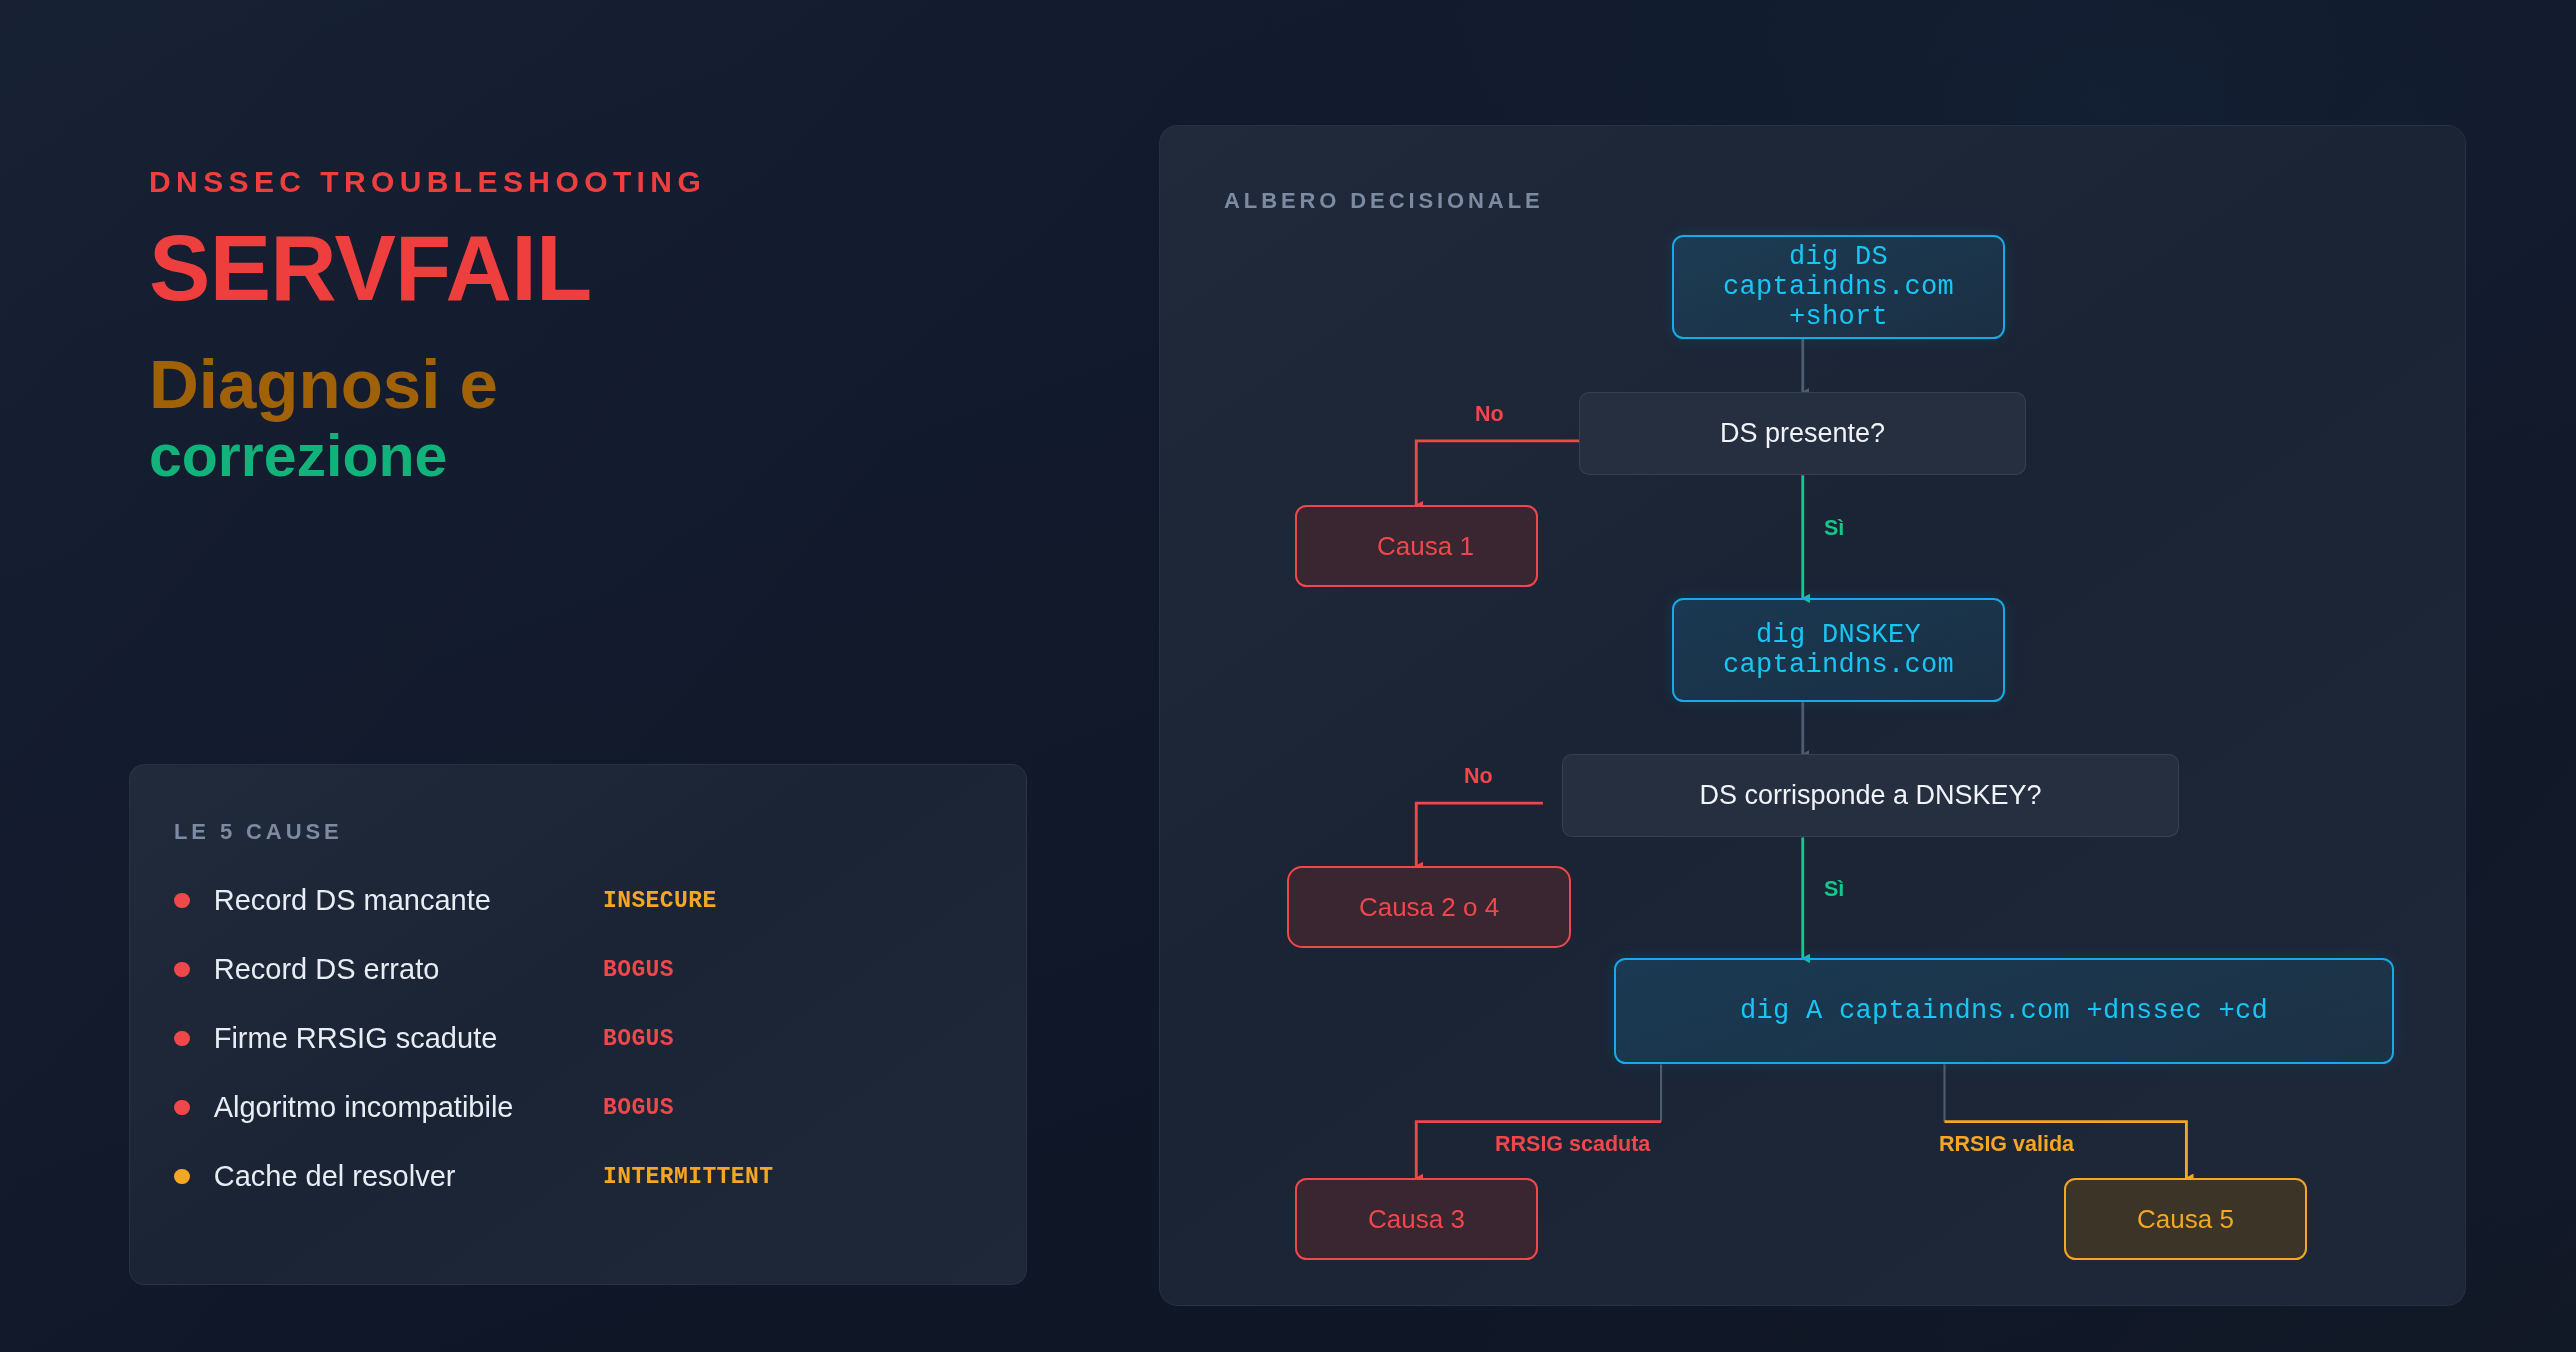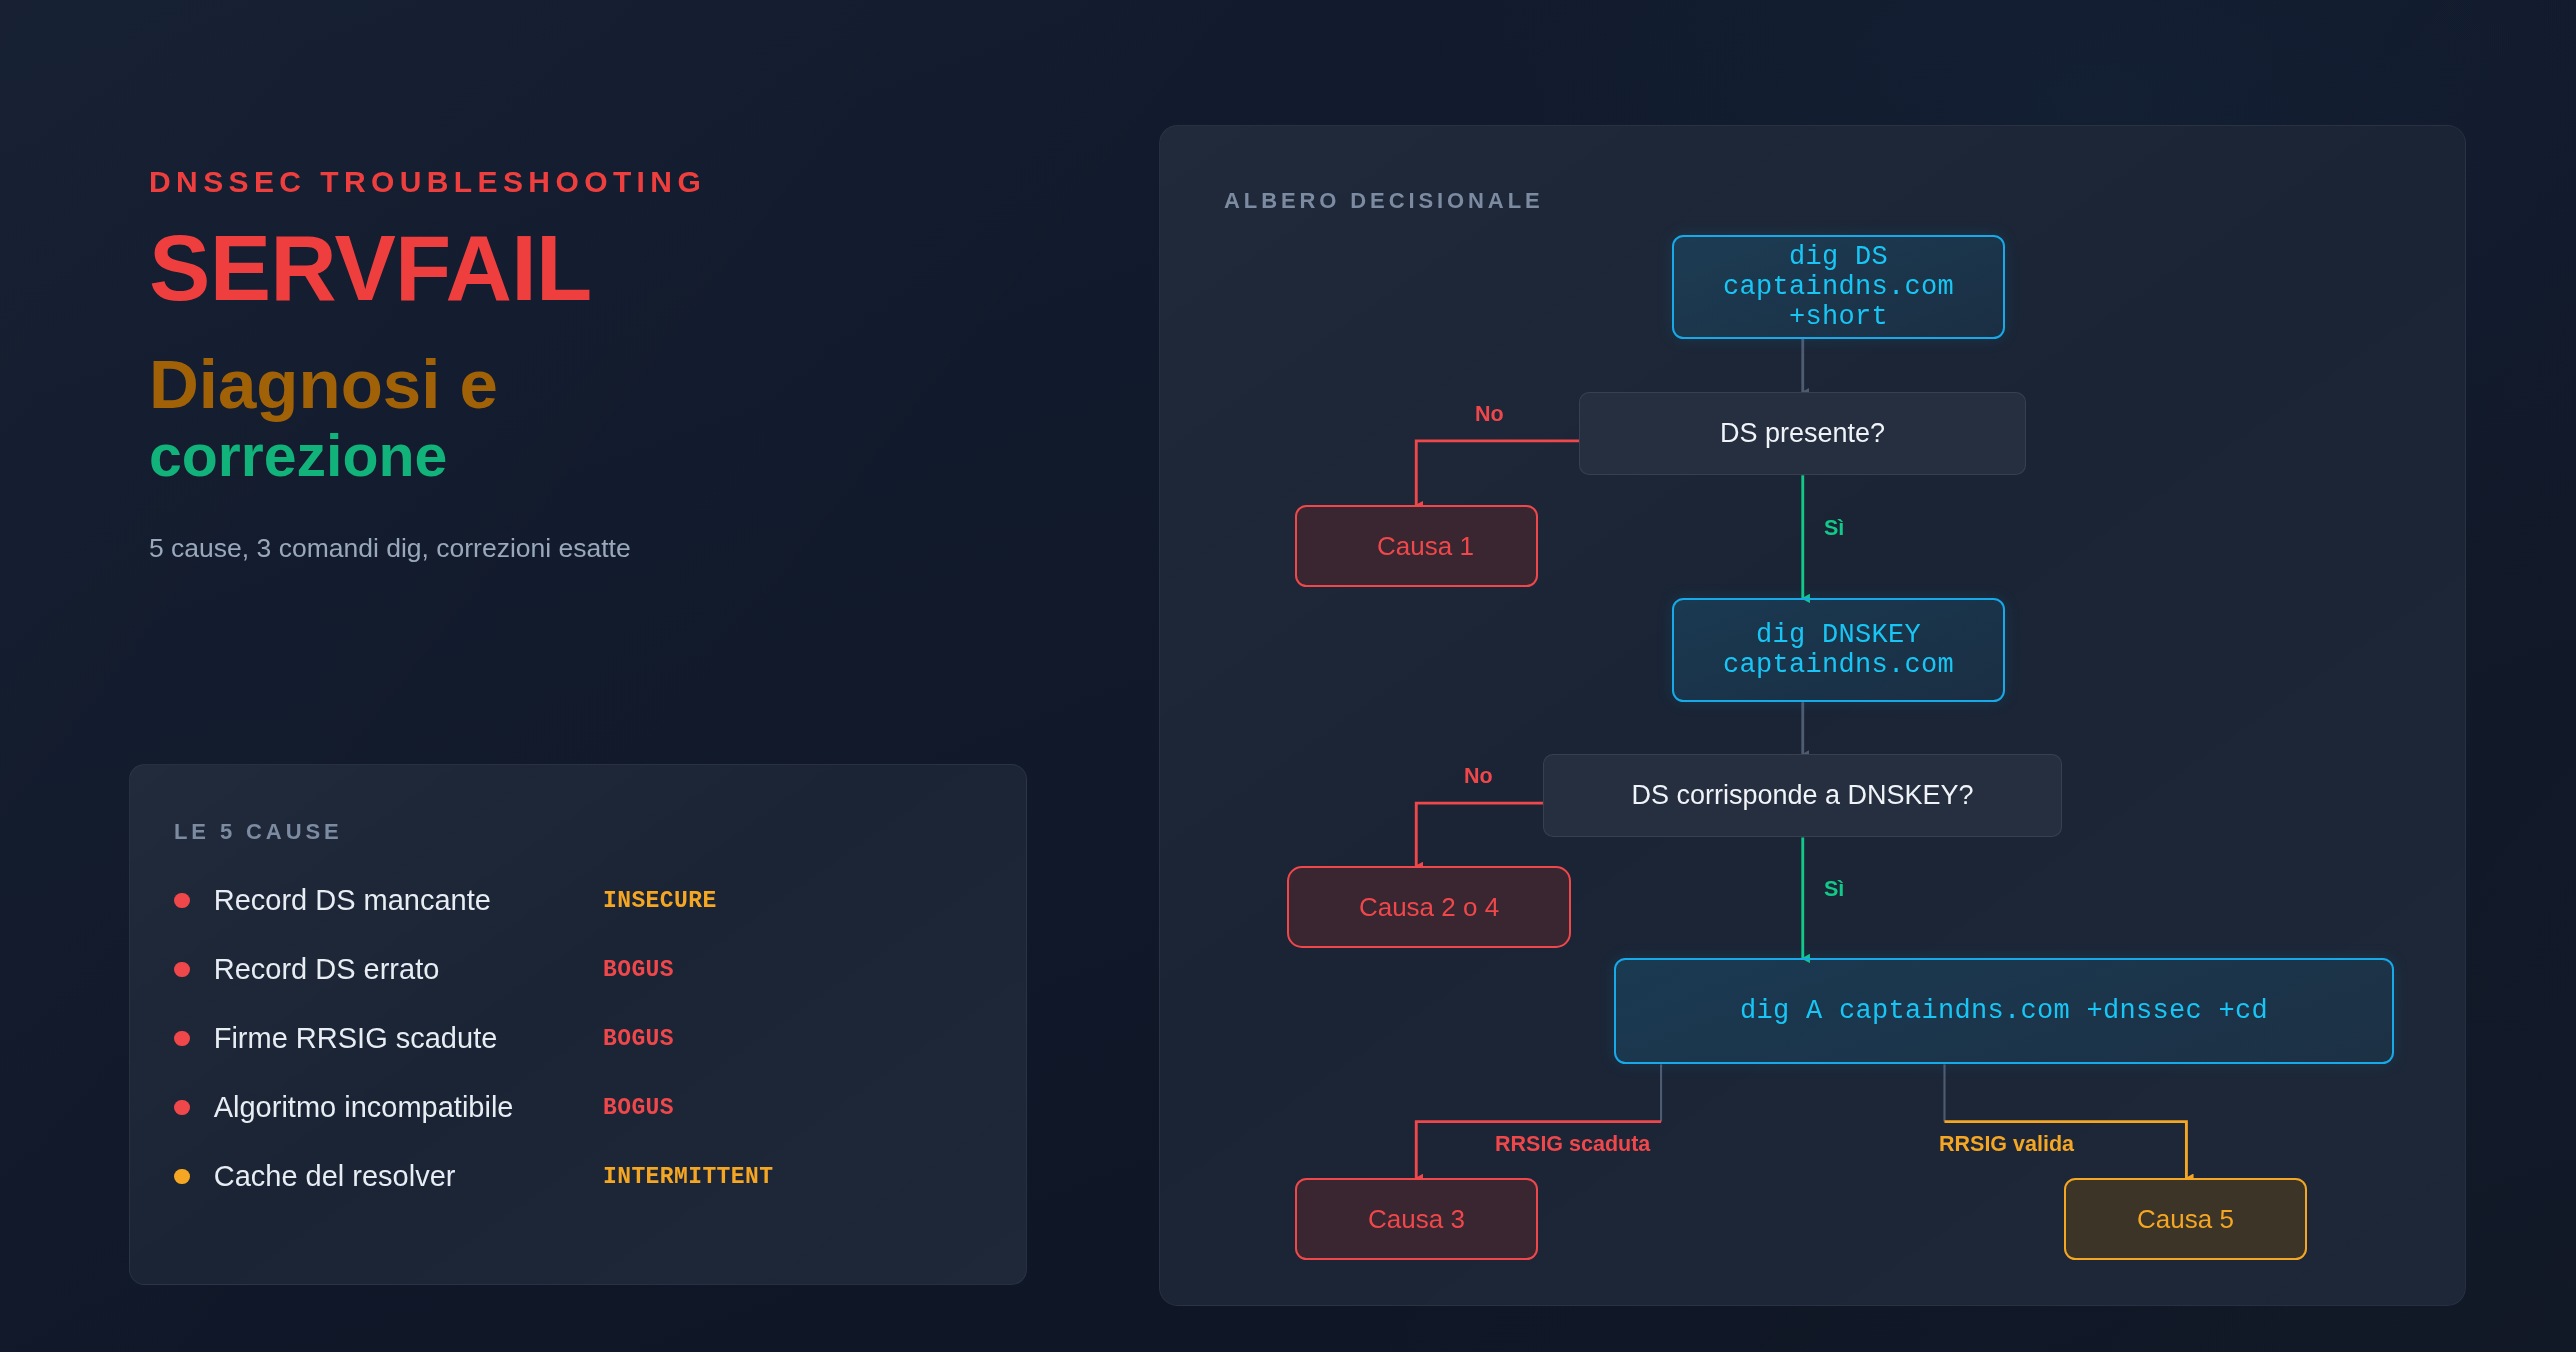--- a/index.html
+++ b/index.html
@@ -248,21 +248,20 @@
 
 <div class="bg-sheen"></div>
 
 <div class="stage">
 
   <div class="left-col">
     <div class="eyebrow">DNSSEC TROUBLESHOOTING</div>
     <div class="title-main">SERVFAIL</div>
     <div class="title-sub-white">Diagnosi e</div>
     <div class="title-sub-green">correzione</div>
-    <div class="tagline">5 cause, 3 comandi dig, correzioni esatte</div>
   </div>
 
   <div class="causes-card">
     <div class="causes-head">LE 5 CAUSE</div>
     <div class="causes-list" id="causes-list">
         <div class="cause-row">
           <div class="cause-row-inner">
             <span class="cause-dot" style="background: rgb(240, 71, 75);"></span>
             <span class="cause-label">Record DS mancante</span>
             <span class="cause-tag" style="color: rgb(245, 166, 35);">INSECURE</span>
@@ -349,21 +348,21 @@
       </div>
 
       <div class="node node-cause" style="left:135px; top:379px; width:243px; height:82px;padding-left:18px;">
         <span>Causa 1</span>
       </div>
 
       <div class="node node-cmd" style="left:512px; top:472px; width:333px; height:104px;">
         <span>dig DNSKEY captaindns.com</span>
       </div>
 
-      <div class="node node-q" style="left:383px; top:628px; width:519px; height:83px;">
+      <div class="node node-q" style="left:402px; top:628px; width:617px; height:83px;">
         <span>DS corrisponde a DNSKEY?</span>
       </div>
 
       <div class="node node-cause" style="left:127px; top:740px; width:284px; height:82px;border-radius:15px;">
         <span>Causa 2 o 4</span>
       </div>
 
       <div class="node node-cmd" style="left:469px; top:832px; width:737px; height:106px; left:454px; width:780px;">
         <span>dig A captaindns.com +dnssec +cd</span>
       </div>

